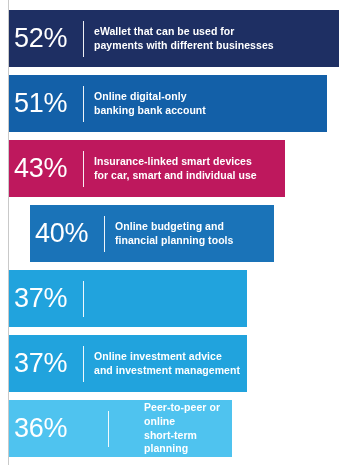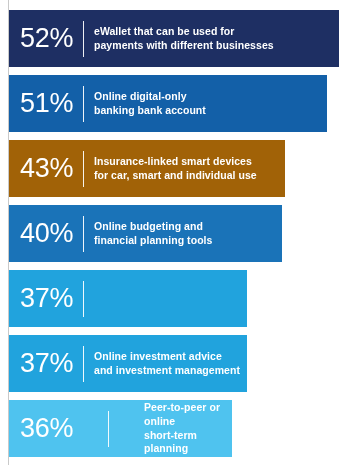--- a/index.html
+++ b/index.html
@@ -44,21 +44,21 @@
     height: 57px;
     display: flex;
     align-items: center;
     box-sizing: border-box;
     overflow: hidden;
   }
   .bar-value {
     flex: 0 0 auto;
     width: 74px;
     text-align: left;
-    padding-left: 11px;
+    padding-left: 5px;
     box-sizing: border-box;
     color: #ffffff;
     font-size: 27px;
     font-weight: 400;
     letter-spacing: -0.3px;
     line-height: 1;
     font-family: "Liberation Sans", sans-serif;
     white-space: nowrap;
   }
   .bar-divider {
@@ -90,27 +90,27 @@
         <span class="bar-divider"></span>
         <span class="bar-label">eWallet that can be used for
 payments with different businesses</span>
       </li>
       <li class="bar-row" style="top: 75px; width: 318px; background: rgb(19, 96, 168);">
         <span class="bar-value">51%</span>
         <span class="bar-divider"></span>
         <span class="bar-label">Online digital-only
 banking bank account</span>
       </li>
-      <li class="bar-row" style="top: 140px; width: 276px; background: #a16207; align-items: center;">
+      <li class="bar-row" style="top: 140px; width: 276px; background: #be185d; align-items: center;">
         <span class="bar-value">43%</span>
         <span class="bar-divider"></span>
         <span class="bar-label">Insurance-linked smart devices
 for car, smart and individual use</span>
       </li>
-      <li class="bar-row" style="top: 205px; width: 273px; background: rgb(26, 115, 184);">
+      <li class="bar-row" style="top: 205px; width: 244px; background: rgb(26, 115, 184); margin-left: 21px;">
         <span class="bar-value">40%</span>
         <span class="bar-divider"></span>
         <span class="bar-label">Online budgeting and
 financial planning tools</span>
       </li>
       <li class="bar-row" style="top: 270px; width: 238px; background: rgb(33, 163, 221);">
         <span class="bar-value">37%</span>
         <span class="bar-divider"></span>
       </li>
       <li class="bar-row" style="top: 335px; width: 238px; background: rgb(33, 163, 221);">

